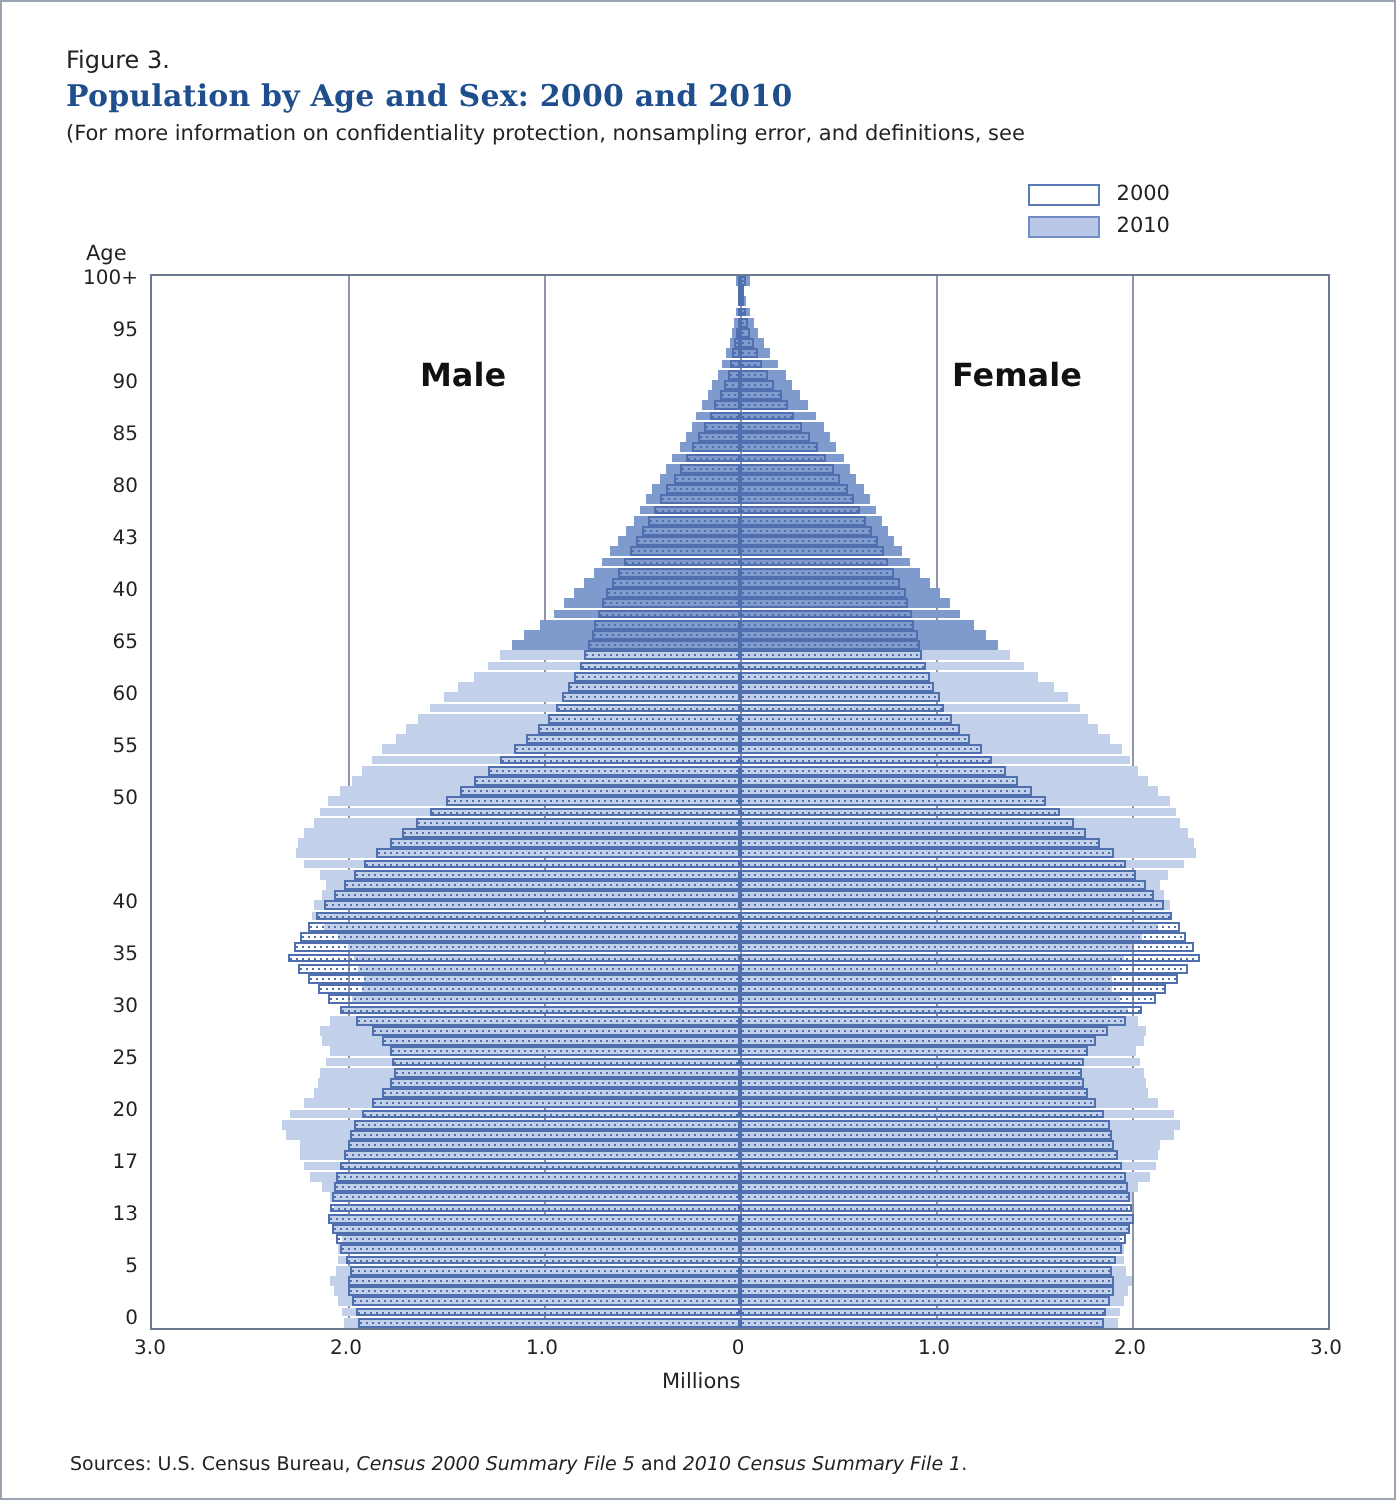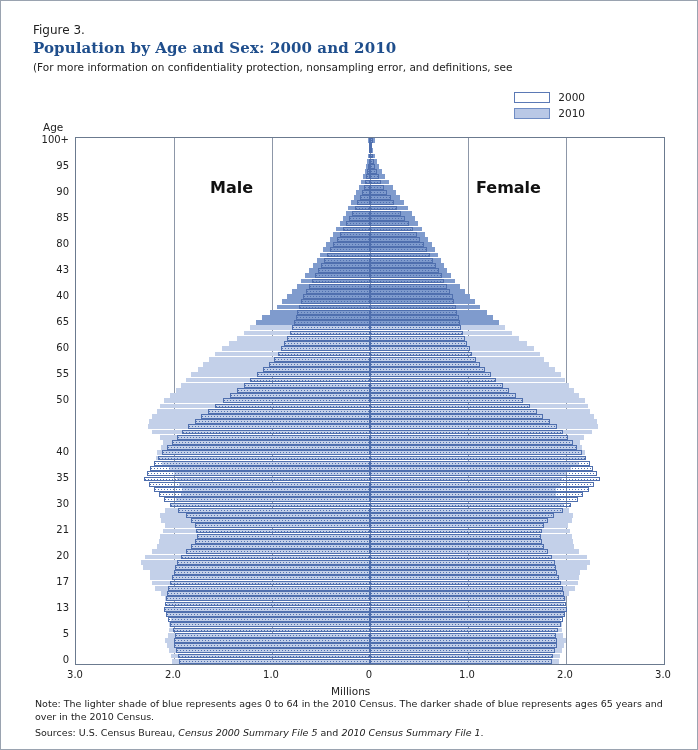--- a/index.html
+++ b/index.html
@@ -140,21 +140,21 @@
 
   <div class="age-label">Age</div>
   <div class="millions-label">Millions</div>
 
   <div id="yticks">
       <div class="ytick" style="top: 653.396px;">0</div>
       <div class="ytick" style="top: 627.356px;">5</div>
       <div class="ytick" style="top: 601.317px;">13</div>
       <div class="ytick" style="top: 575.277px;">17</div>
       <div class="ytick" style="top: 549.238px;">20</div>
-      <div class="ytick" style="top: 523.198px;">21</div>
+      <div class="ytick" style="top: 523.198px;">25</div>
       <div class="ytick" style="top: 497.158px;">30</div>
       <div class="ytick" style="top: 471.119px;">35</div>
       <div class="ytick" style="top: 445.079px;">40</div>
       <div class="ytick" style="top: 410px; margin-left: 36px;">45</div>
       <div class="ytick" style="top: 393px;">50</div>
       <div class="ytick" style="top: 366.96px;">55</div>
       <div class="ytick" style="top: 340.921px;">60</div>
       <div class="ytick" style="top: 314.881px;">65</div>
       <div class="ytick" style="top: 288.842px;">40</div>
       <div class="ytick" style="top: 262.802px;">43</div>
@@ -581,18 +581,17 @@
       <div class="bar bar2010-dark" style="left: 293.02px; width: 0.98px; top: 5.20792px; height: 4.80792px;"></div>
       <div class="bar bar2010-dark" style="left: 294px; width: 2.45px; top: 5.20792px; height: 4.80792px;"></div>
       <div class="bar bar2000" style="left: 293.412px; width: 0.6px; top: 5.20792px; height: 4.80792px;"></div>
       <div class="bar bar2000" style="left: 294px; width: 1.47px; top: 5.20792px; height: 4.80792px;"></div>
       <div class="bar bar2010-dark" style="left: 292.04px; width: 1.96px; top: 0px; height: 4.80792px;"></div>
       <div class="bar bar2010-dark" style="left: 294px; width: 4.9px; top: 0px; height: 4.80792px;"></div>
       <div class="bar bar2000" style="left: 292.824px; width: 1.176px; top: 0px; height: 4.80792px;"></div>
       <div class="bar bar2000" style="left: 294px; width: 2.94px; top: 0px; height: 4.80792px;"></div>
     </div>
 
-  <div class="note">Note: The lighter shade of blue represents ages 0 to 64 in the 2010 Census. The darker shade of blue represents ages 65 years and over in the 2010 Census.</div>
   <div class="sources">
     <span>Sources: U.S. Census Bureau, </span><span class="it">Census 2000 Summary File 5</span><span> and </span><span class="it">2010 Census Summary File 1</span><span>.</span>
   </div>
 
 </div>
 
 </body></html>

